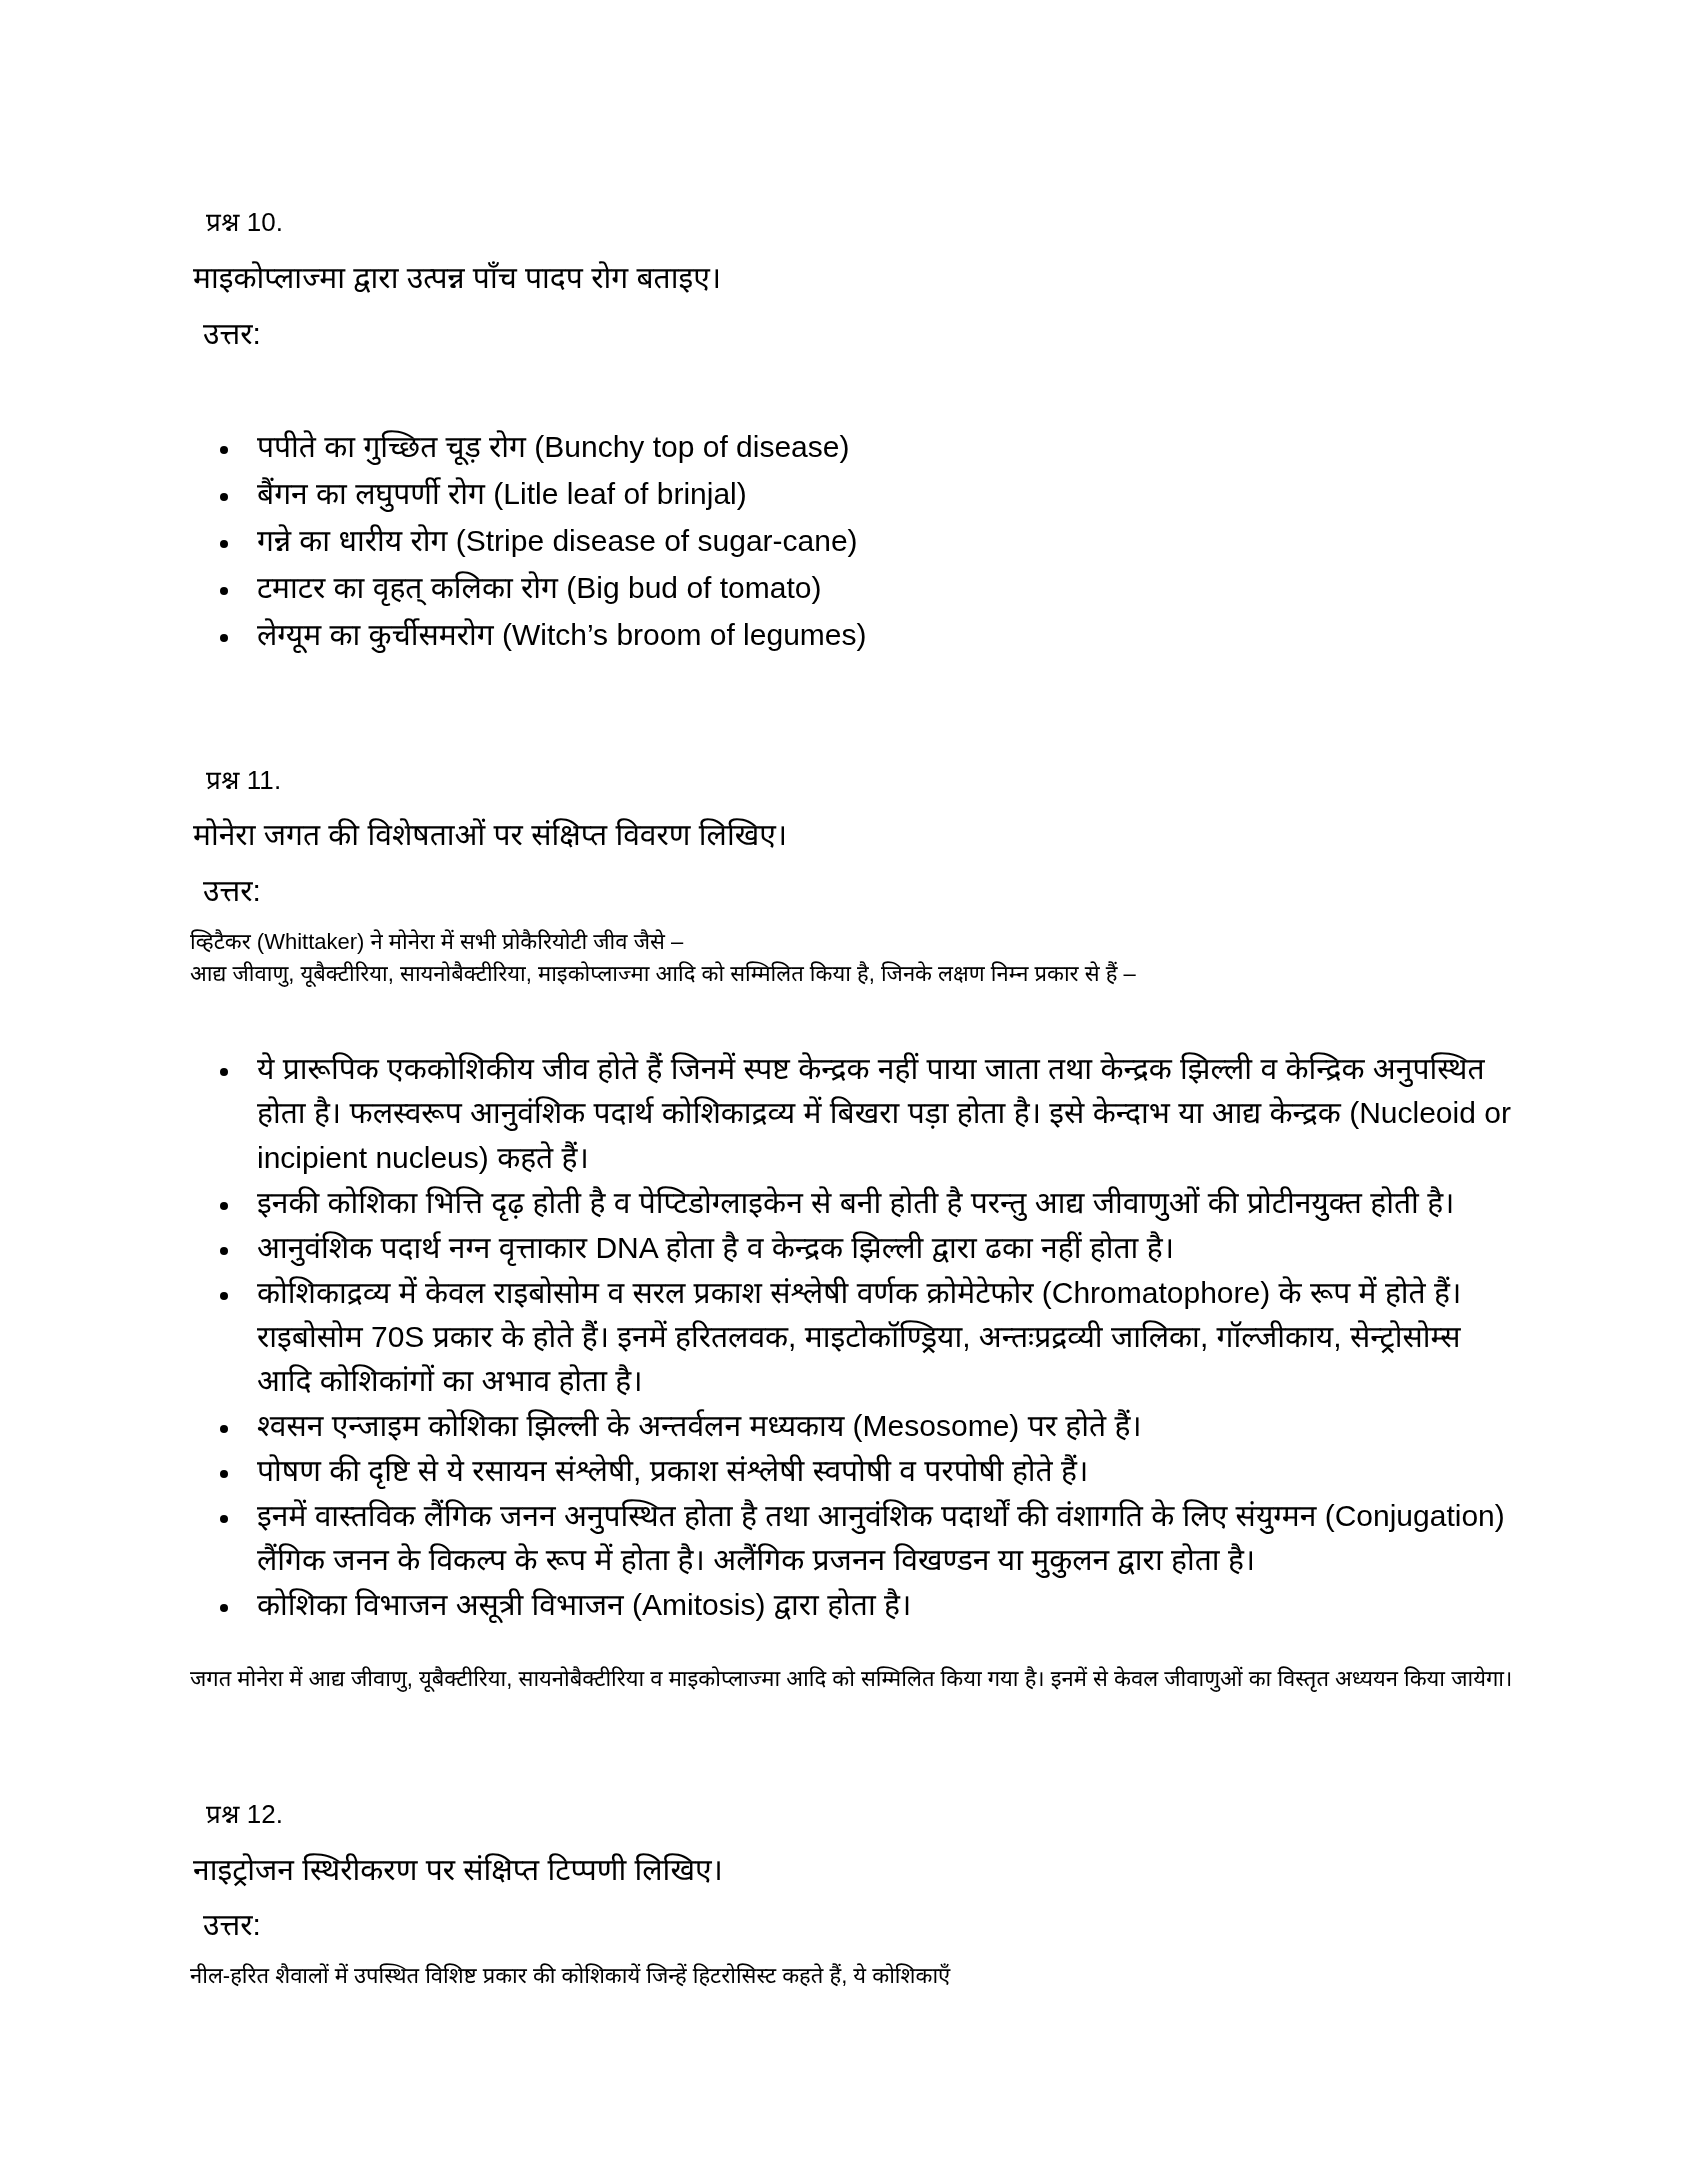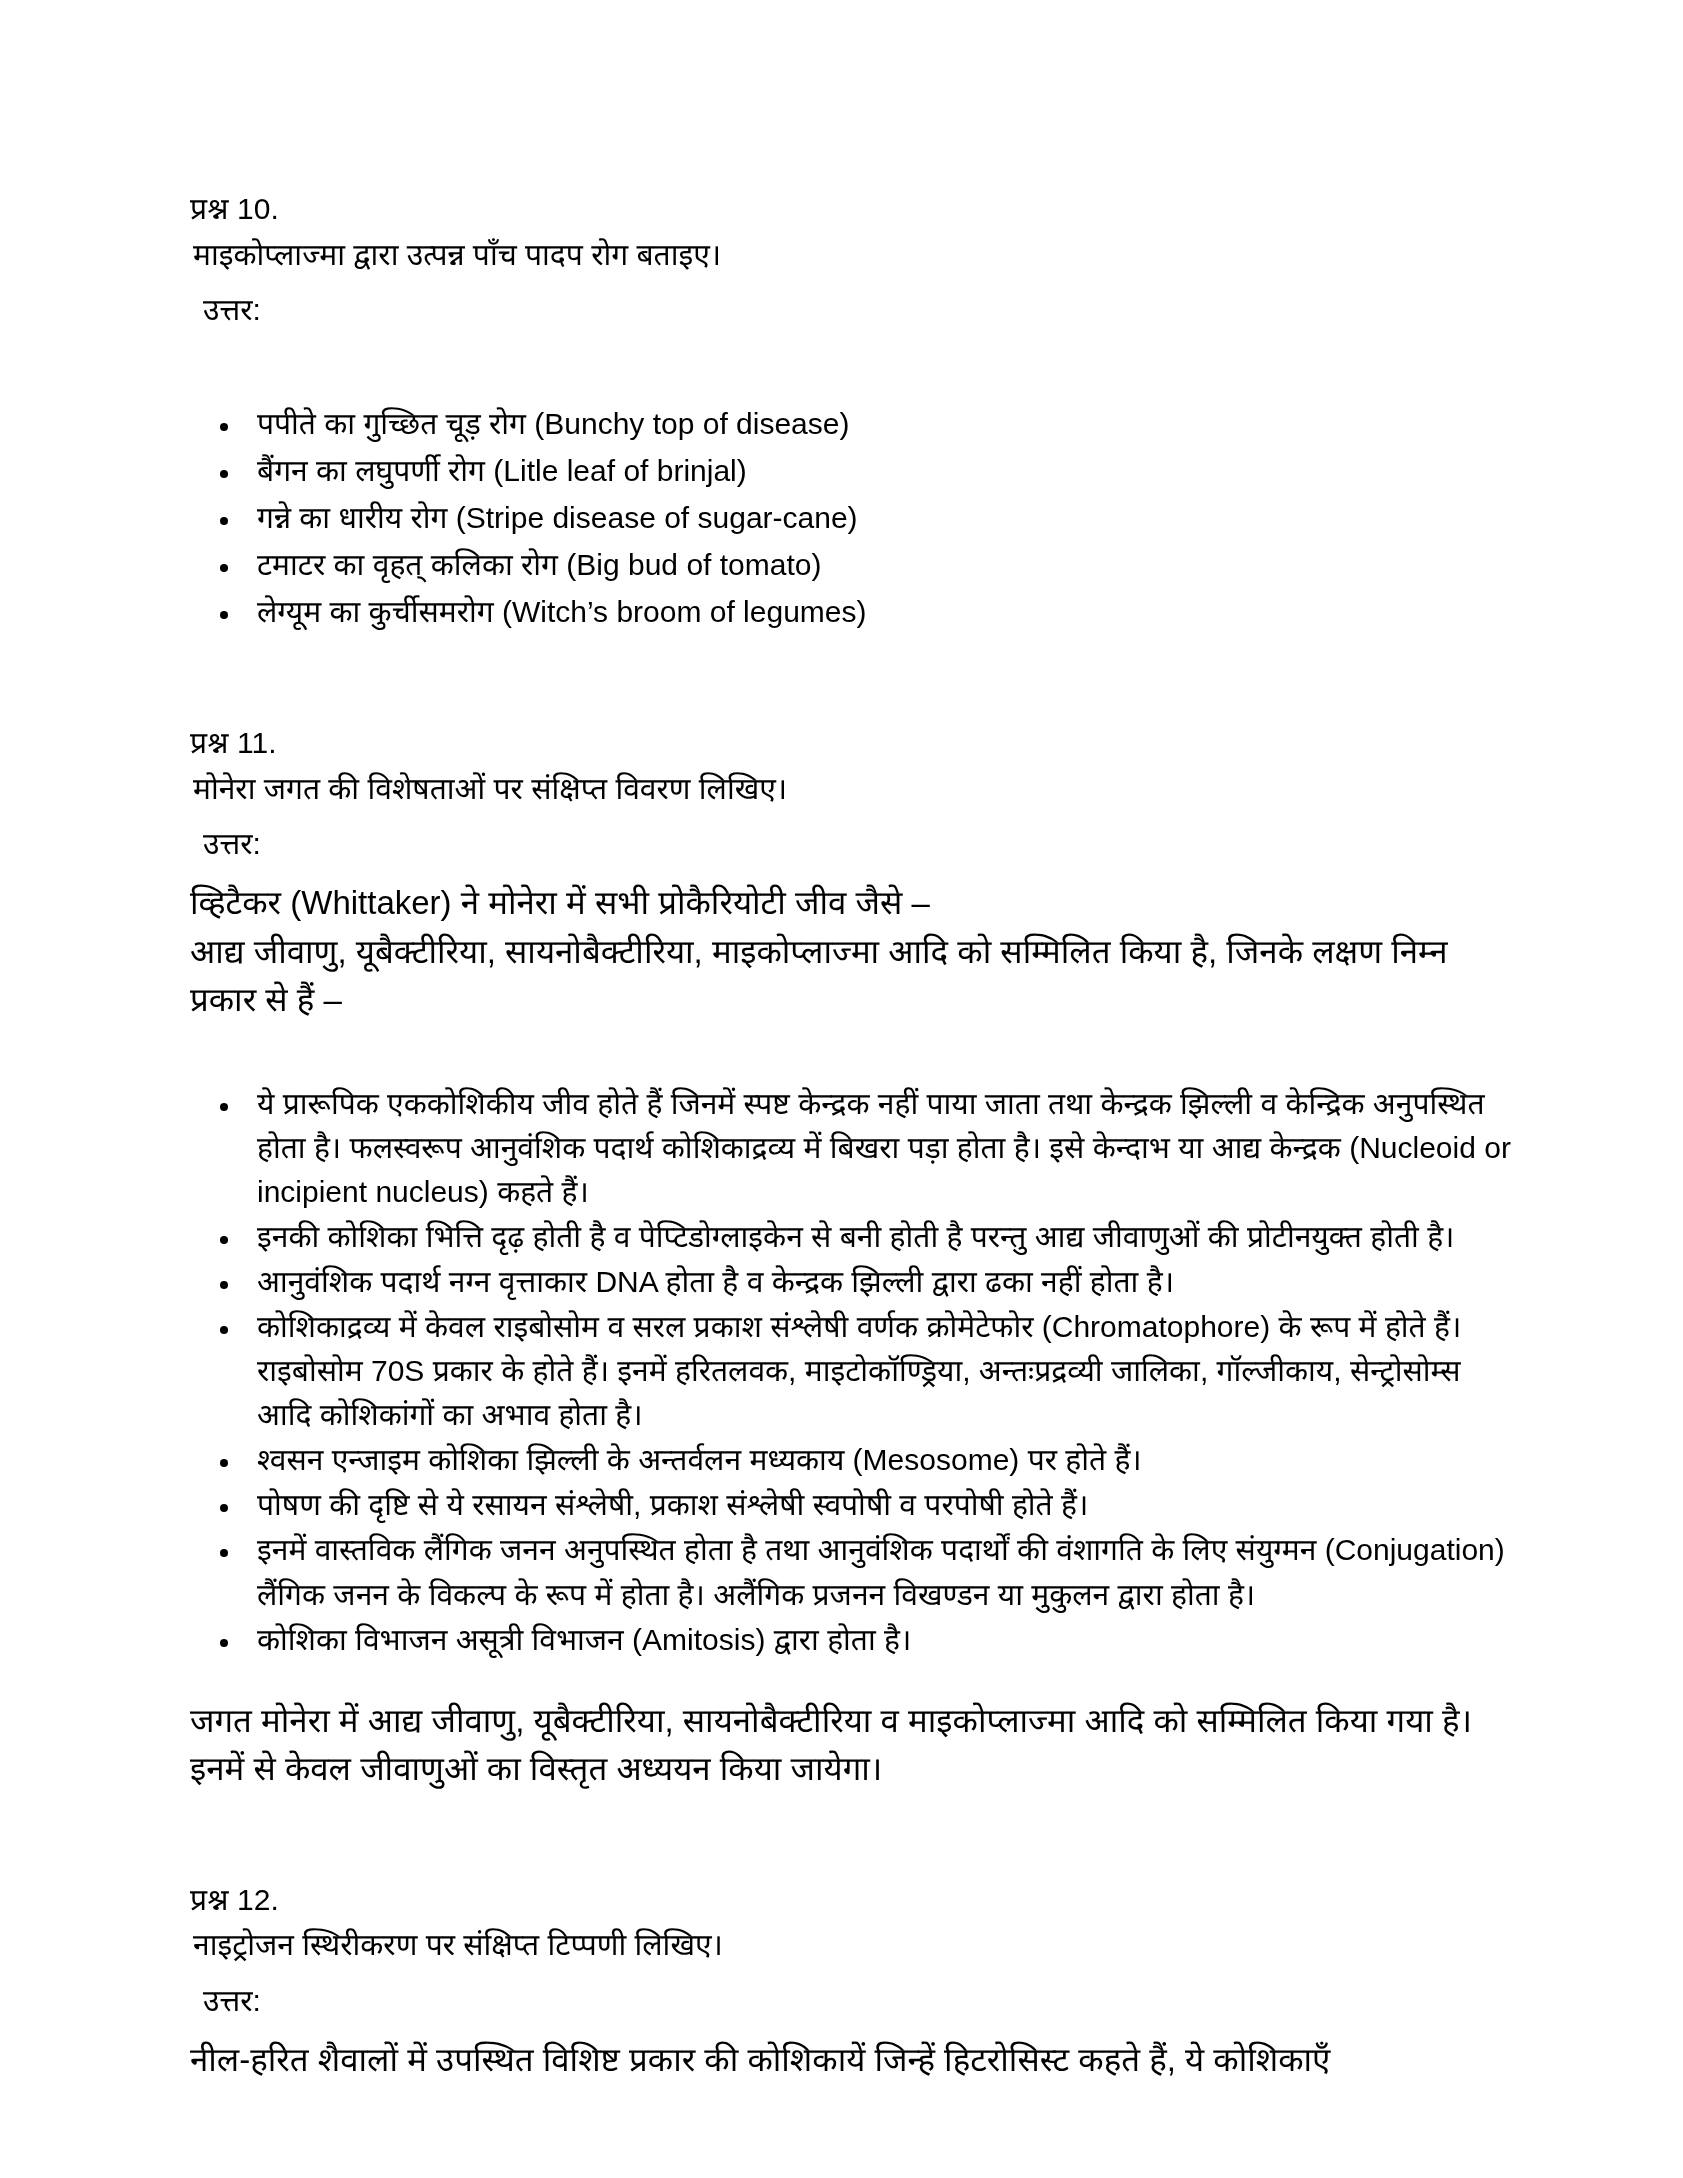--- a/index.html
+++ b/index.html
@@ -22,37 +22,37 @@
     background: #ffffff;
     box-sizing: border-box;
     padding: 188px 163px 59px 190px;
   }
   .content {
     width: 1332px;
   }
 
   
   .q-label {
-    font-size: 30px;
+    font-size: 26px;
     line-height: 1.42;
     letter-spacing: 0.1px;
-    margin: 0;
+    margin: 16px;
   }
   .q-text {
     font-size: 30px;
     line-height: 1.42;
     margin: 3px;
   }
   .ans-label {
     font-size: 30px;
     line-height: 1.42;
     margin: 13px;
   }
   .para {
-    font-size: 33px;
+    font-size: 22px;
     line-height: 1.47;
     margin: 0;
   }
   .gap-md { height: 34px; }
   .gap-lg { height: 57px; }
   .gap-xl { height: 85px; }
 
   
   ul.bullets {
     list-style: none;

